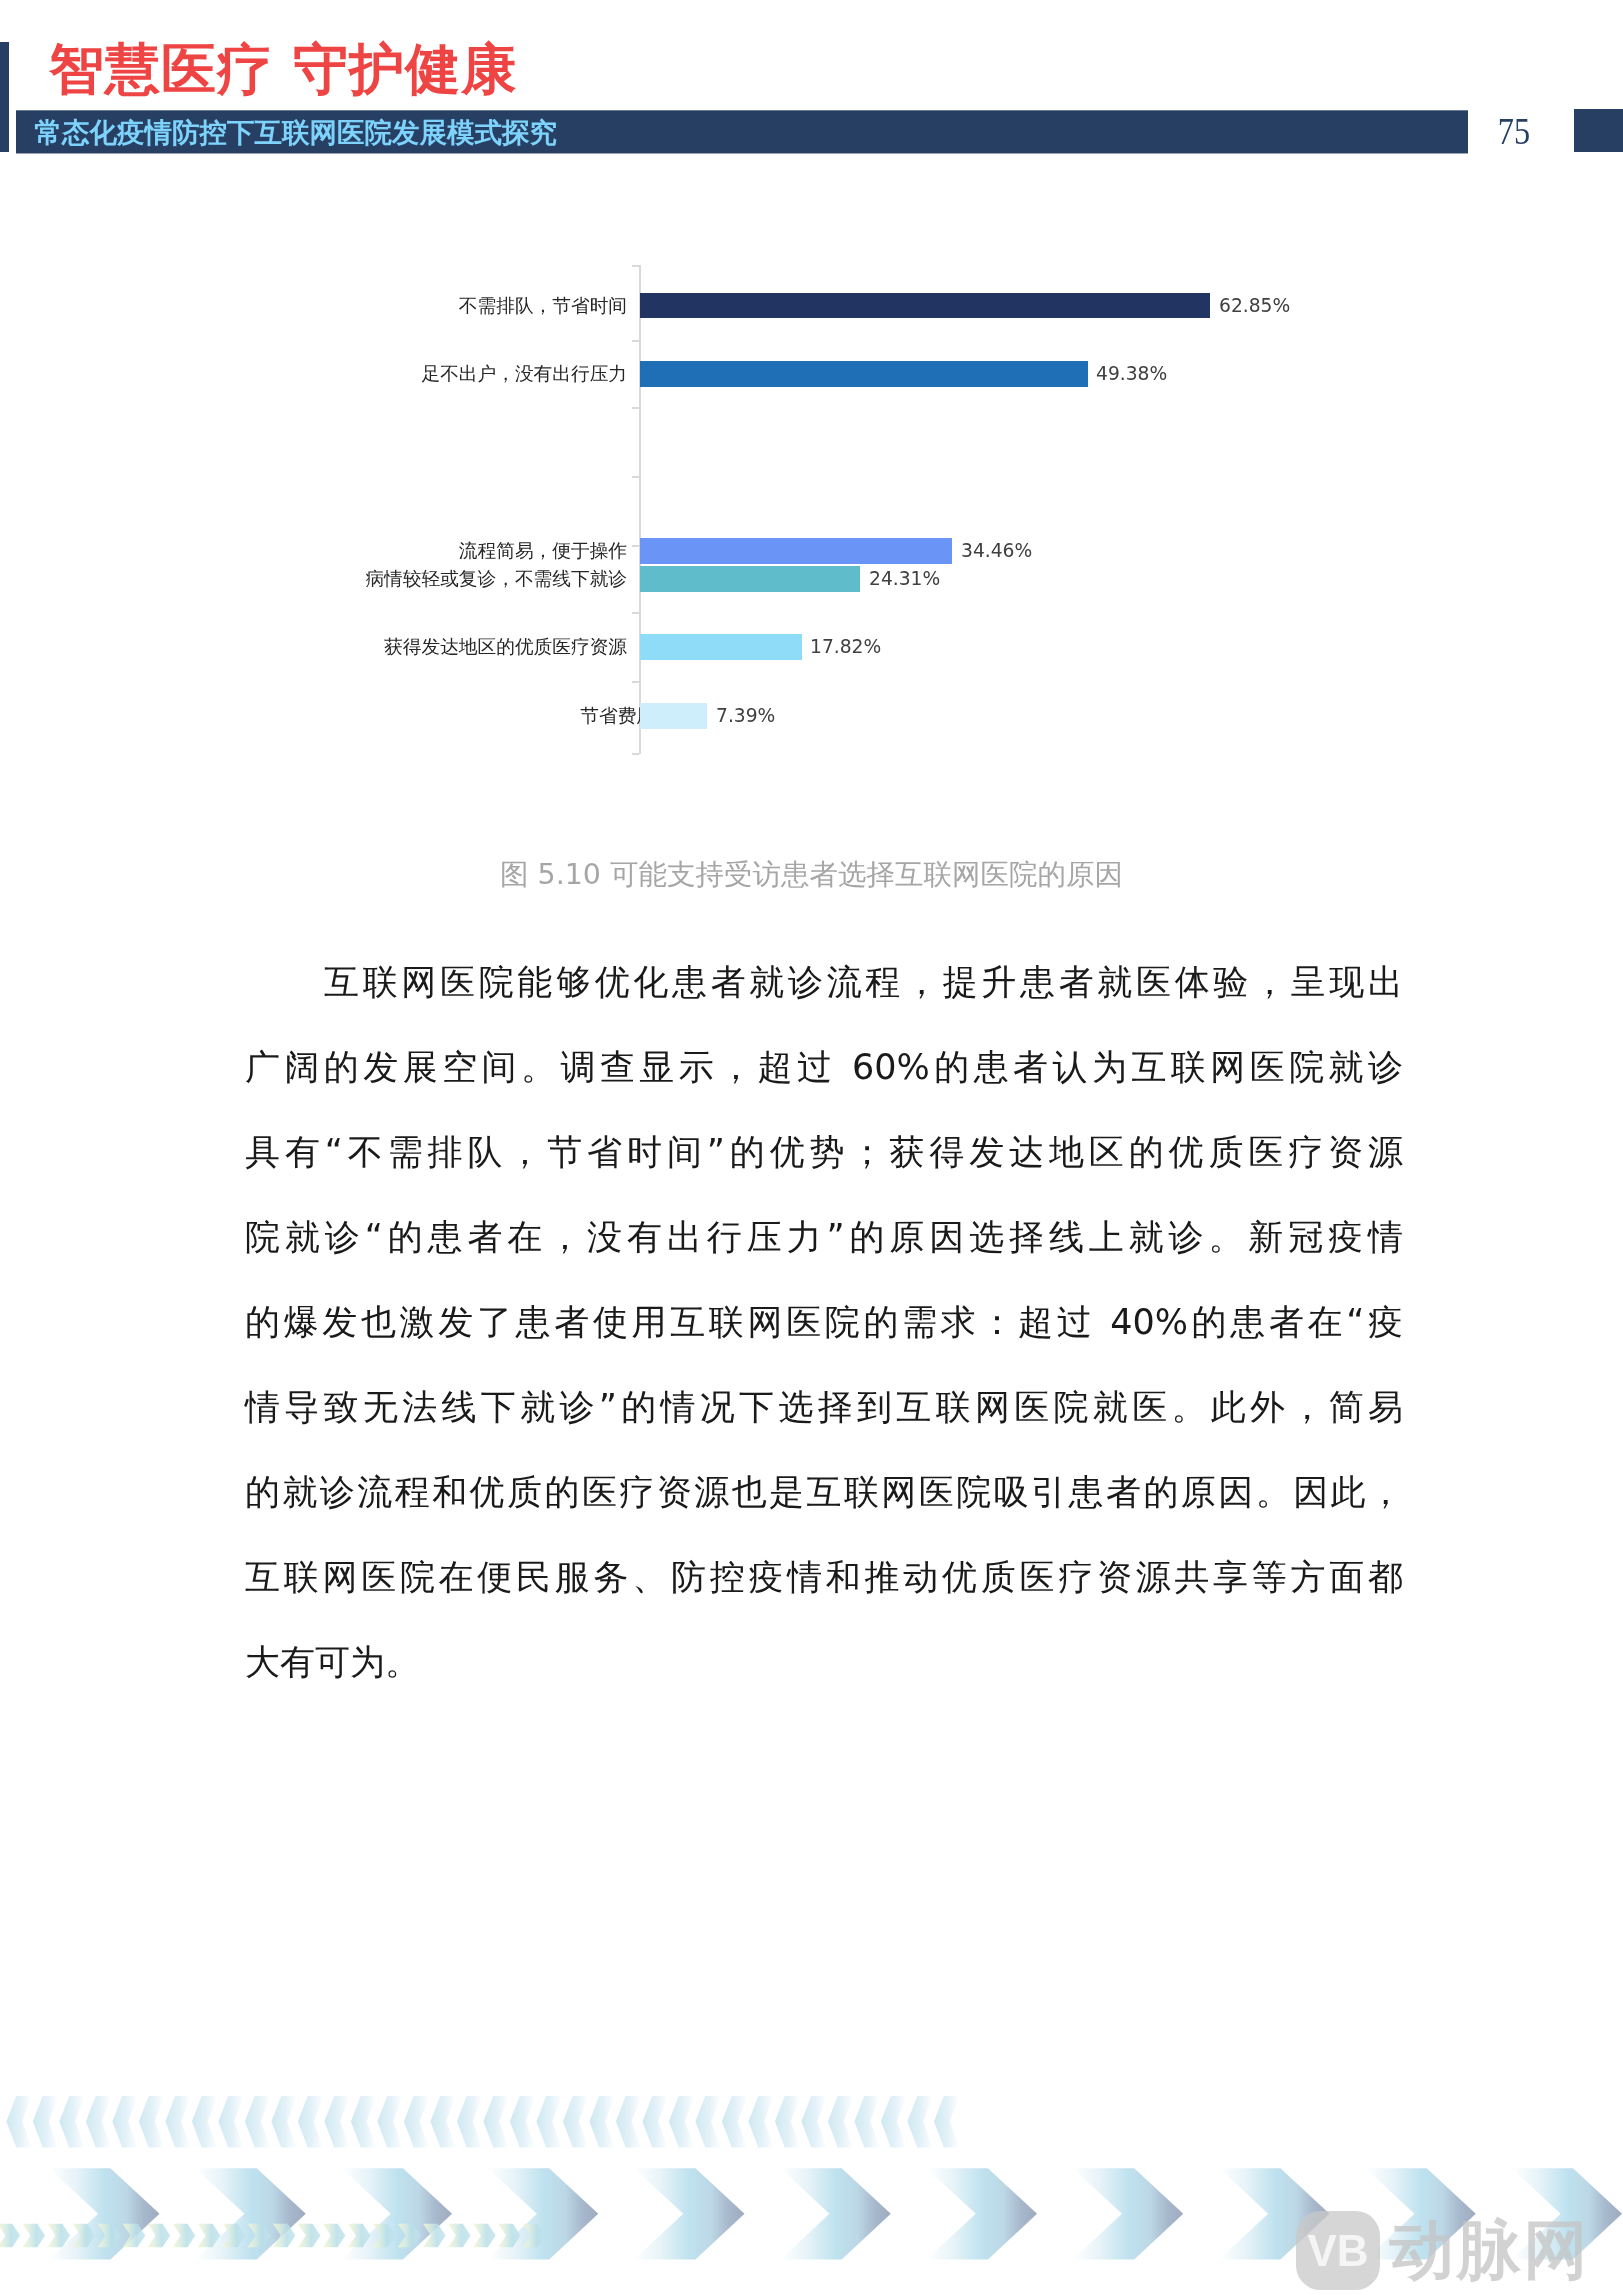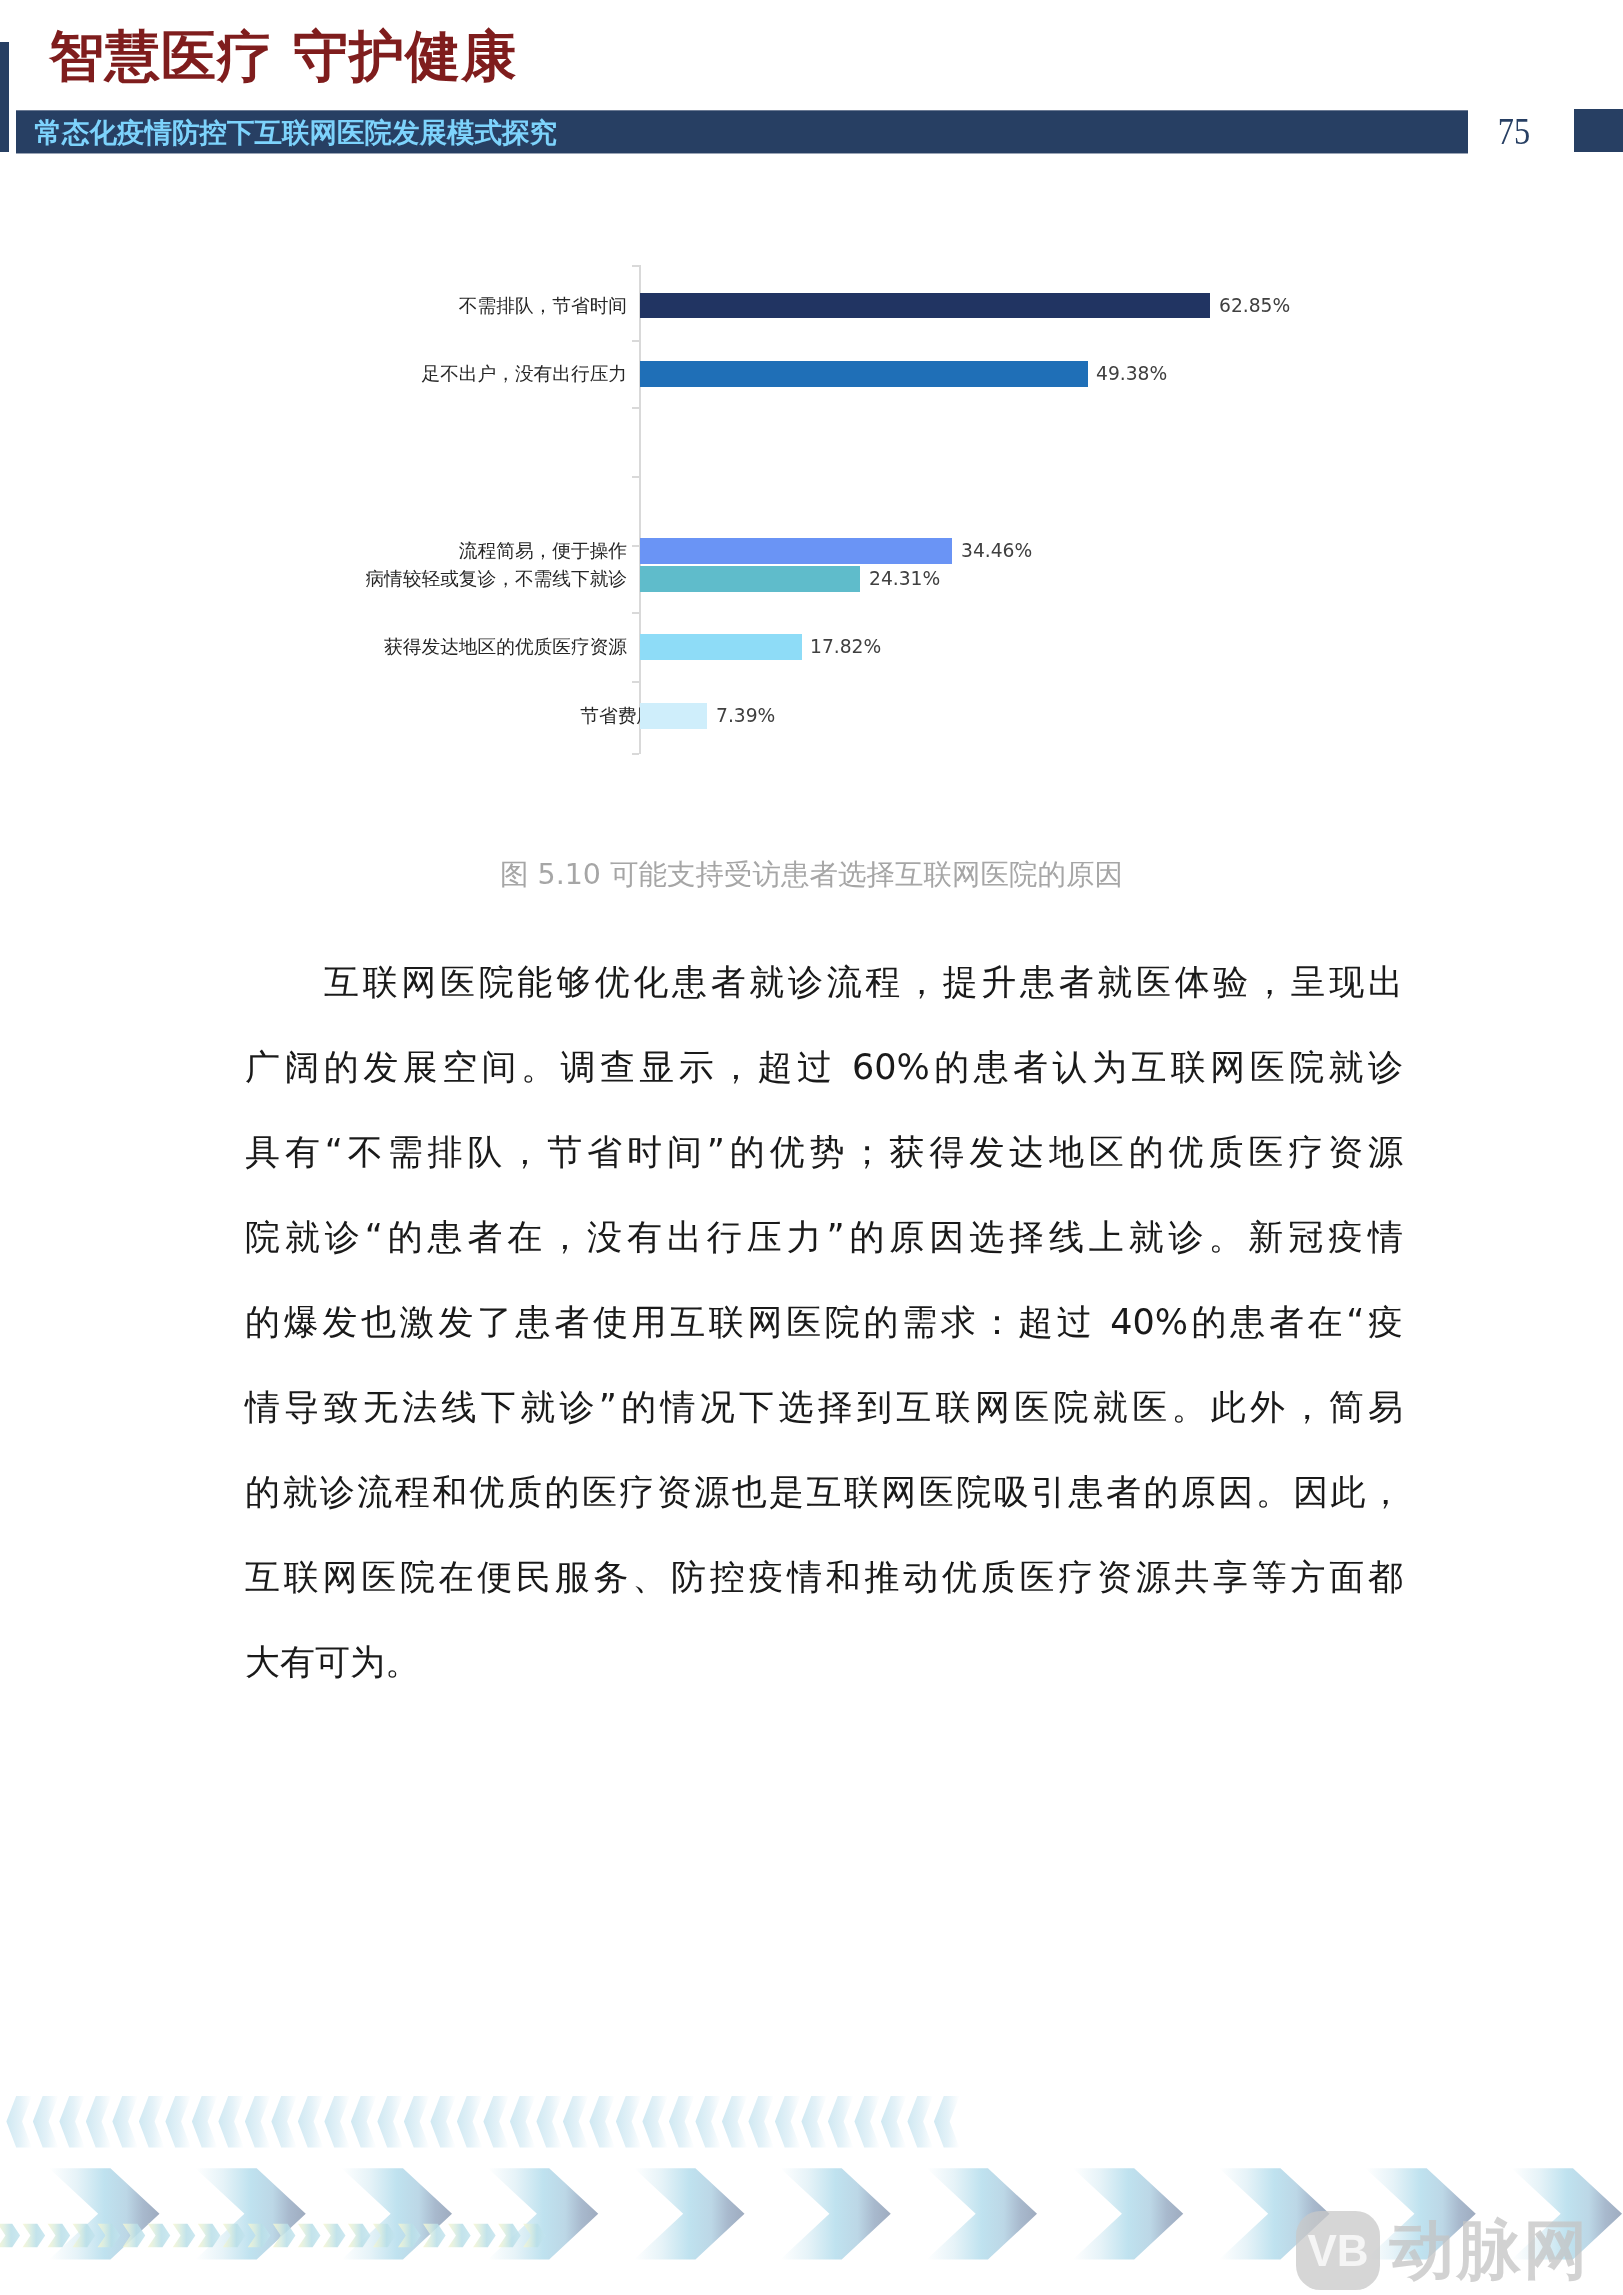--- a/index.html
+++ b/index.html
@@ -1,20 +1,20 @@
 <!DOCTYPE html>
 <html style="font-size:7.9px"><head>
 <meta charset="utf-8">
 <style>
   html, body { margin: 0; padding: 0; background: #ffffff; }
   body { width: 1623px; height: 2295px; position: relative; overflow: hidden; font-family: "DejaVu Sans", "Liberation Sans", sans-serif; }
 
   
   .hdr-left-bar { position: absolute; left: 0; top: 42px; width: 8.8px; height: 110px; background: #273f63; }
-  .hdr-title { position: absolute; left: 49px; top: 21px; font-family: "DejaVu Serif", "Liberation Serif", serif; font-weight: bold; font-size: 55px; color: #7f1d1d; letter-spacing: 1px; line-height: 69px; white-space: nowrap; }
+  .hdr-title { position: absolute; left: 49px; top: 34px; font-family: "DejaVu Serif", "Liberation Serif", serif; font-weight: bold; font-size: 55px; color: #ef4444; letter-spacing: 1px; line-height: 69px; white-space: nowrap; }
   .hdr-band { position: absolute; left: 15.7px; top: 110px; width: 1452px; height: 42px; background: #273f63; border-top: 1px solid #6b7a93; border-bottom: 1px solid #9aa4b5; }
   .hdr-sub { position: absolute; left: 18.7px; top: 0; height: 42px; line-height: 42px; color: #7dd3fc; font-family: "DejaVu Serif", "Liberation Serif", serif; font-weight: bold; font-size: 27.5px; white-space: nowrap; }
   .hdr-pagenum { position: absolute; left: 1487px; top: 109px; width: 54px; height: 44px; line-height: 44px; font-family: "Liberation Serif", "DejaVu Serif", serif; font-size: 38px; color: #273f63; text-align: center; transform: scaleX(0.85); }
   .hdr-right-block { position: absolute; left: 1574px; top: 109px; width: 50px; height: 43px; background: #273f63; }
 
   
   .chart { position: absolute; left: 0; top: 265px; width: 1623px; height: 501px; }
   .axis-line { position: absolute; left: 639px; top: 0; width: 1.5px; height: 489px; background: #d9d9d9; }
   .tick { position: absolute; left: 632px; width: 6.9px; height: 1.5px; background: #d9d9d9; }
   .bar-row { position: absolute; left: 0; width: 1623px; height: 25.5px; }

